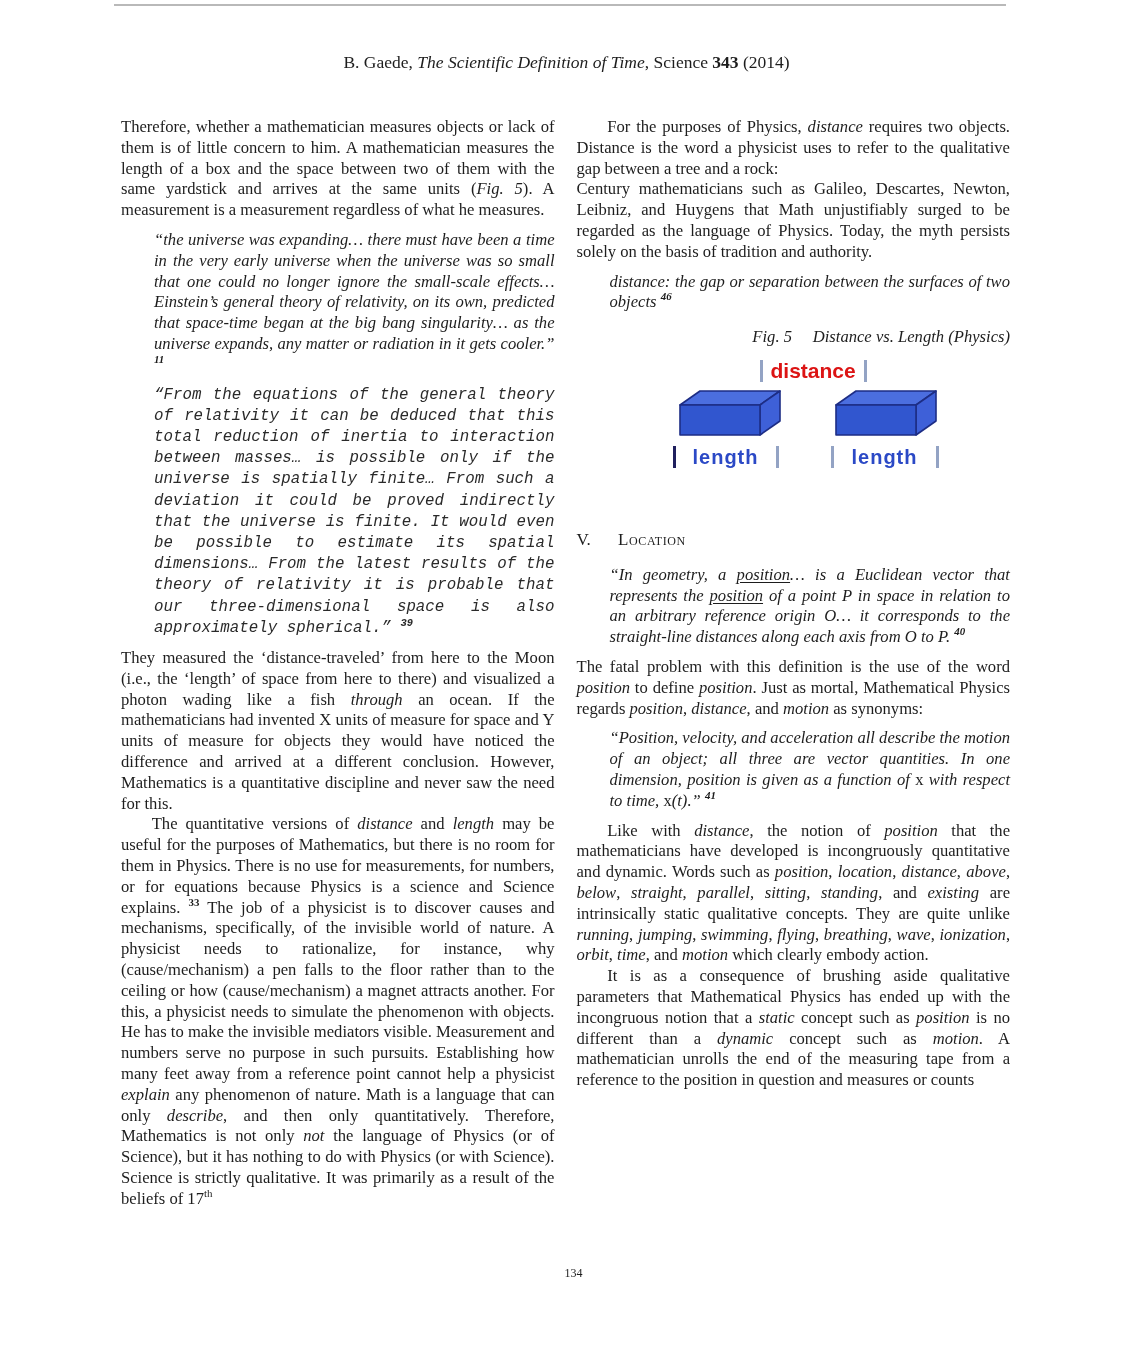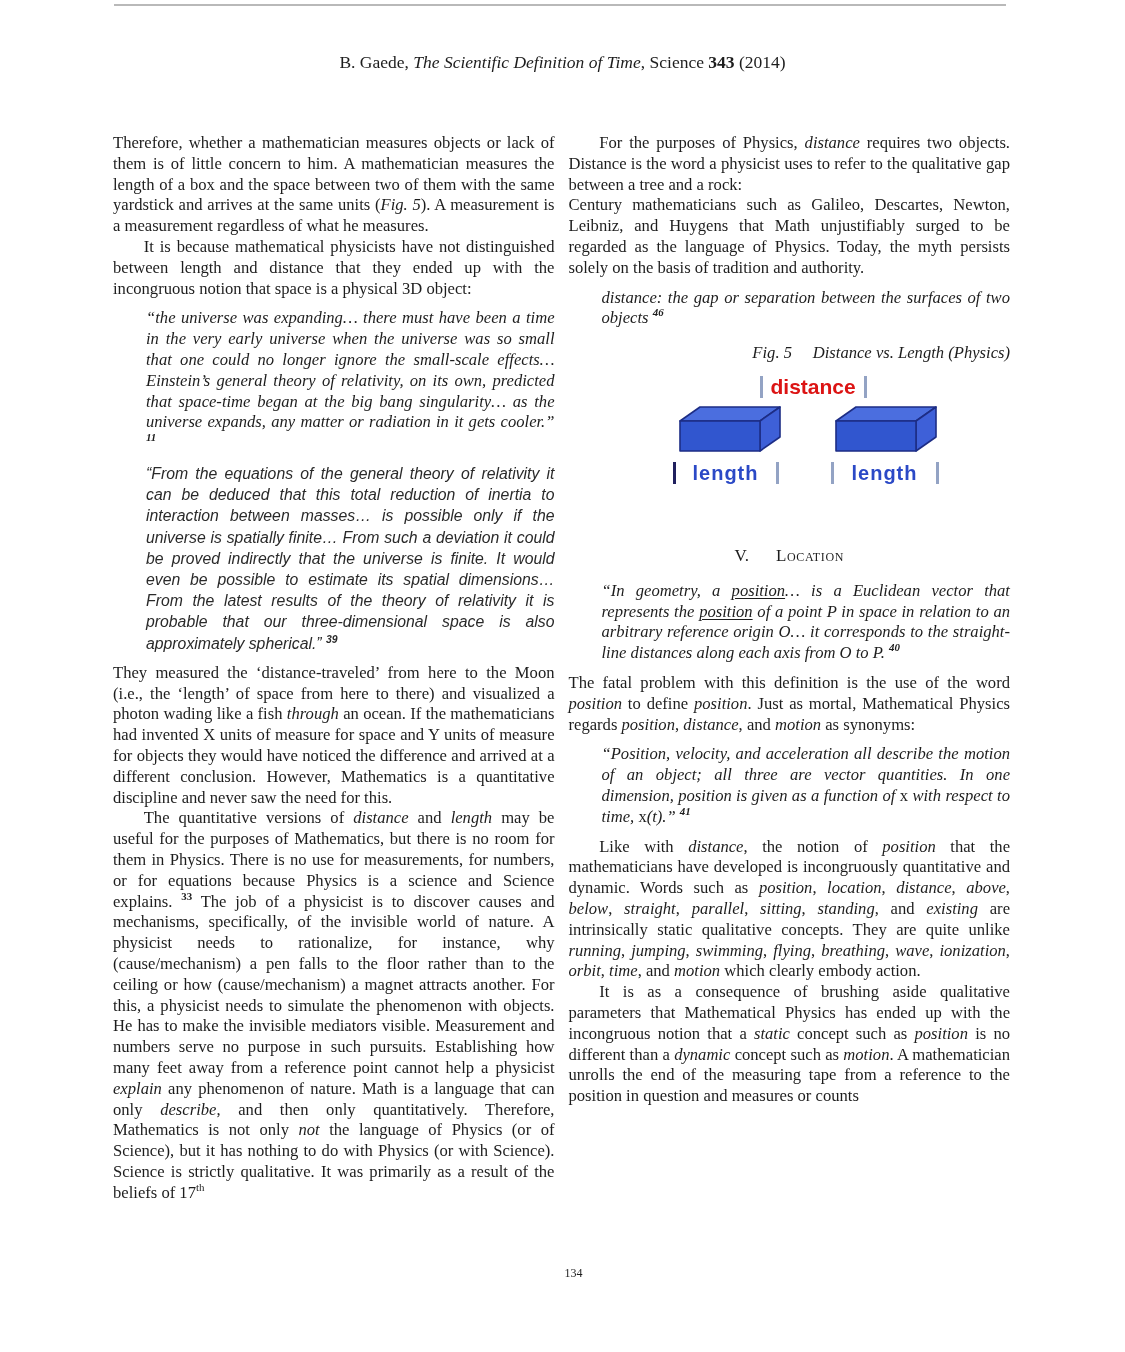--- a/index.html
+++ b/index.html
@@ -1,26 +1,26 @@
 <!DOCTYPE html>
 <html style="--distance-text: #dc1414; --length-text: #2b49c6; --box-front: #3156cf; --box-top: #4b6edf; --box-side: #3e60d8; --box-edge: #1d2d85; --bar-slate: #93a3c4; --bar-dark: #20205e;"><head>
 <meta charset="utf-8">
 <style>
   html,body{margin:0;padding:0;background:#ffffff;}
   body{width:1125px;height:1352px;position:relative;font-family:"Liberation Serif",serif;color:#1d1d1d;overflow:hidden;}
   .top-rule{position:absolute;top:4px;left:114px;width:892px;height:0;border-top:2px solid #b9b9b9;}
   .running-header{position:absolute;top:52px;left:0;width:100%;text-align:center;font-size:17.5px;}
-  .columns{position:absolute;top:117px;left:113px;right:115px;display:flex;gap:14px;margin-top:16px;}
+  .columns{position:absolute;top:117px;left:113px;right:115px;display:flex;gap:14px;}
   .col{flex:1;min-width:0;font-size:16.6px;line-height:20.8px;text-align:justify;}
-  .block{margin:0;}
+  .block{margin:0;padding-left:8px;}
   .block-header{text-align:center;}
   .block-pi{text-indent:1.85em;}
   .block-q,.block-q2{margin:9px 0 9px 33px;font-style:italic;}
-  .block-q2{font-family:Liberation Sans, sans-serif;font-size:15.8px;line-height:21.2px;color:#2a2a2a;}
-  .block-h{text-align:center;margin:22px 0 14px 0;font-size:17px;}
+  .block-q2{font-family:Liberation Mono, monospace;font-size:15.8px;line-height:21.2px;color:#2a2a2a;}
+  .block-h{margin:22px 0 14px 0;font-size:17px;}
   .block-h .seg-sc{margin-left:1.6em;}
   .block-figcap{text-align:right;margin:14px 0 10px 0;}
   .seg-i{font-style:italic;}
   .seg-r{font-style:normal;}
   .seg-b{font-weight:bold;}
   .seg-u{text-decoration:underline;text-underline-offset:2px;}
   .seg-sup{vertical-align:super;font-size:66%;line-height:0;}
   .seg-sc{font-variant:small-caps;letter-spacing:0.6px;}
   .seg-gap{display:inline-block;width:1.25em;}
   
@@ -49,21 +49,20 @@
 <div class="page">
   <div class="top-rule"></div>
 
   <div class="running-header">
       <div class="block block-header"><span>B. Gaede, </span><span class="seg-i">The Scientific Definition of Time</span><span>, Science </span><span class="seg-b">343</span><span> (2014)</span></div>
     </div>
 
   <div class="columns">
     <div class="col">
         <div class="block block-p"><span>Therefore, whether a mathematician measures objects or lack of them is of little concern to him. A mathematician measures the length of a box and the space between two of them with the same yardstick and arrives at the same units (</span><span class="seg-i">Fig. 5</span><span>). A measurement is a measurement regardless of what he measures.</span></div>
-        <div class="block block-pi"><span>It is because mathematical physicists have not distinguished between length and distance that they ended up with the incongruous notion that space is a physical 3D object:</span></div>
         <div class="block block-q"><span>“the universe was expanding… there must have been a time in the very early universe when the universe was so small that one could no longer ignore the small-scale effects… Einstein’s general theory of relativity, on its own, predicted that space-time began at the big bang singularity… as the universe expands, any matter or radiation in it gets cooler.” </span><span class="seg-b seg-sup">11</span></div>
         <div class="block block-q2"><span>“From the equations of the general theory of relativity it can be deduced that this total reduction of inertia to interaction between masses… is possible only if the universe is spatially finite… From such a deviation it could be proved indirectly that the universe is finite. It would even be possible to estimate its spatial dimensions… From the latest results of the theory of relativity it is probable that our three-dimensional space is also approximately spherical.” </span><span class="seg-b seg-sup">39</span></div>
         <div class="block block-p"><span>They measured the ‘distance-traveled’ from here to the Moon (i.e., the ‘length’ of space from here to there) and visualized a photon wading like a fish </span><span class="seg-i">through</span><span> an ocean. If the mathematicians had invented X units of measure for space and Y units of measure for objects they would have noticed the difference and arrived at a different conclusion. However, Mathematics is a quantitative discipline and never saw the need for this.</span></div>
         <div class="block block-pi"><span>The quantitative versions of </span><span class="seg-i">distance</span><span> and </span><span class="seg-i">length</span><span> may be useful for the purposes of Mathematics, but there is no room for them in Physics. There is no use for measurements, for numbers, or for equations because Physics is a science and Science explains. </span><span class="seg-b seg-sup">33</span><span> The job of a physicist is to discover causes and mechanisms, specifically, of the invisible world of nature. A physicist needs to rationalize, for instance, why (cause/mechanism) a pen falls to the floor rather than to the ceiling or how (cause/mechanism) a magnet attracts another. For this, a physicist needs to simulate the phenomenon with objects. He has to make the invisible mediators visible. Measurement and numbers serve no purpose in such pursuits. Establishing how many feet away from a reference point cannot help a physicist </span><span class="seg-i">explain</span><span> any phenomenon of nature. Math is a language that can only </span><span class="seg-i">describe</span><span>, and then only quantitatively. Therefore, Mathematics is not only </span><span class="seg-i">not</span><span> the language of Physics (or of Science), but it has nothing to do with Physics (or with Science). Science is strictly qualitative. It was primarily as a result of the beliefs of 17</span><span class="seg-sup">th</span></div>
       </div>
 
     <div class="col">
       <div>
           <div class="block block-pi"><span>For the purposes of Physics, </span><span class="seg-i">distance</span><span> requires two objects. Distance is the word a physicist uses to refer to the qualitative gap between a tree and a rock:</span></div>
           <div class="block block-p"><span>Century mathematicians such as Galileo, Descartes, Newton, Leibniz, and Huygens that Math unjustifiably surged to be regarded as the language of Physics. Today, the myth persists solely on the basis of tradition and authority.</span></div>

